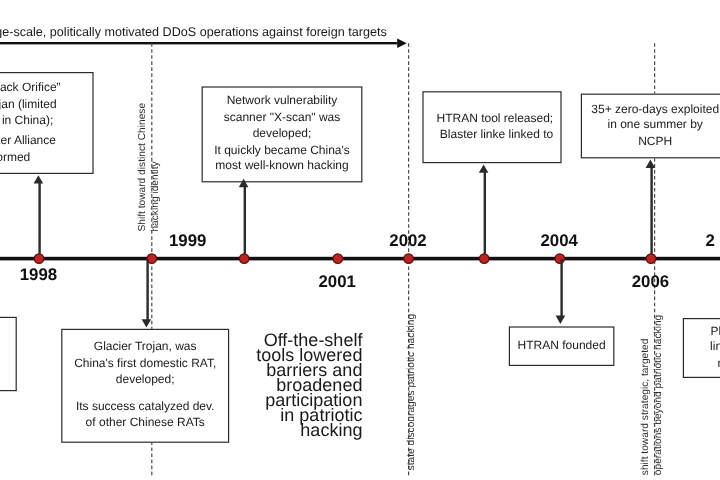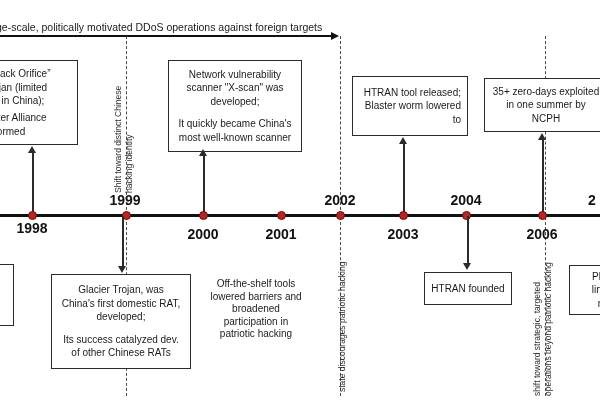--- a/index.html
+++ b/index.html
@@ -33,23 +33,23 @@
     display:flex;
     flex-direction:column;
     justify-content:center;
     align-items:center;
   }
   .box p{margin:0;width:100%;}
   .box .gap{height:9px;}
 
   
   .note{
-    font-size:10px;
+    font-size:15px;
     line-height:12.5px;
-    text-align:center;
+    text-align:right;
     color:#1a1a1a;
   }
 
   
   .vlabel{
     font-size:8.5px;
     line-height:11px;
     white-space:nowrap;
     transform-origin:0 0;
     color:#2b2b2b;
@@ -116,34 +116,34 @@
     <p>se of “Back Orifice”</p>
     <p>S.) Trojan (limited</p>
     <p>option in China);</p>
     <div class="gap"></div>
     <p>d Hacker Alliance</p>
     <p>Formed</p>
   </div>
   <div class="abs conn" style="left:32px;top:152px;height:62px;"></div>
   <div class="abs arrowhead arrow-up" style="left:28.3px;top:146px;"></div>
 
-  <div class="abs box" style="left:168px;top:60px;width:134px;height:92px;">
+  <div class="abs box" style="left:168px;top:72px;width:134px;height:80px;">
     <p>Network vulnerability</p>
     <p>scanner "X-scan" was</p>
     <p>developed;</p>
     <div class="gap"></div>
     <p>It quickly became China's</p>
-    <p>most well-known scanner</p>
+    <p>most well-known hacking</p>
   </div>
   <div class="abs conn" style="left:203px;top:155px;height:59px;"></div>
   <div class="abs arrowhead arrow-up" style="left:199.3px;top:149px;"></div>
 
   <div class="abs box" style="left:352px;top:76px;width:116px;height:60px;text-align:right;">
     <p>HTRAN tool released;</p>
-    <p>Blaster worm lowered to</p>
+    <p>Blaster linke linked to</p>
   </div>
   <div class="abs conn" style="left:403px;top:143px;height:73px;"></div>
   <div class="abs arrowhead arrow-up" style="left:399.3px;top:137px;"></div>
 
   <div class="abs box" style="left:484px;top:78px;width:124px;height:54px;">
     <p>35+ zero-days exploited</p>
     <p>in one summer by</p>
     <p>NCPH</p>
   </div>
   <div class="abs conn" style="left:542px;top:139px;height:78px;"></div>
@@ -162,26 +162,24 @@
   <div class="abs dot" style="left:28px;top:211px;"></div>
   <div class="abs dot" style="left:122px;top:211px;"></div>
   <div class="abs dot" style="left:199px;top:211px;"></div>
   <div class="abs dot" style="left:277px;top:211px;"></div>
   <div class="abs dot" style="left:336px;top:211px;"></div>
   <div class="abs dot" style="left:399px;top:211px;"></div>
   <div class="abs dot" style="left:462px;top:211px;"></div>
   <div class="abs dot" style="left:538px;top:211px;"></div>
 
   <div class="abs year" style="left:2px;top:220px;width:60px;">1998</div>
-  <div class="abs year" style="left:173px;top:226px;width:60px;">2000</div>
   <div class="abs year" style="left:251px;top:226px;width:60px;">2001</div>
-  <div class="abs year" style="left:373px;top:226px;width:60px;">2003</div>
   <div class="abs year" style="left:512px;top:226px;width:60px;">2006</div>
 
-  <div class="abs year" style="left:95px;top:192px;width:60px;">1999</div>
+  <div class="abs year" style="left:112px;top:192px;width:60px;text-align:right;">1999</div>
   <div class="abs year" style="left:310px;top:192px;width:60px;">2002</div>
   <div class="abs year" style="left:436px;top:192px;width:60px;">2004</div>
   <div class="abs year" style="left:588px;top:192px;width:30px;text-align:left;">2</div>
 
   <div class="abs box" style="left:-44px;top:264px;width:58px;height:62px;"></div>
 
   <div class="abs conn" style="left:122px;top:216px;height:52px;"></div>
   <div class="abs arrowhead arrow-down" style="left:118.3px;top:266px;"></div>
   <div class="abs box" style="left:51px;top:274px;width:140px;height:95px;">
     <p>Glacier Trojan, was</p>

